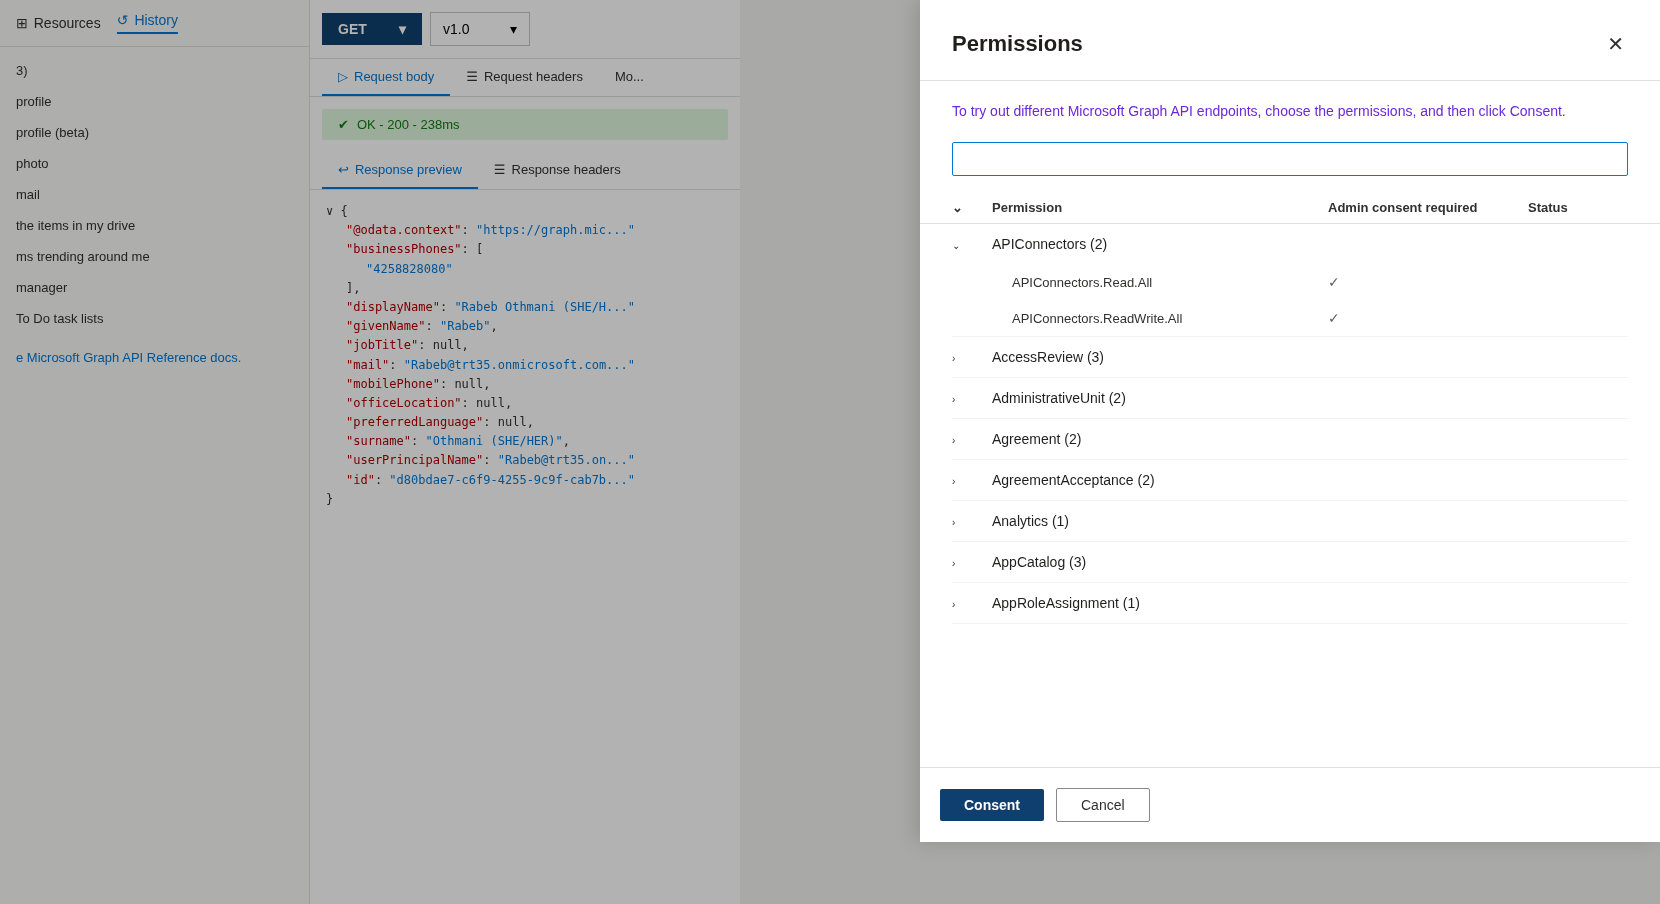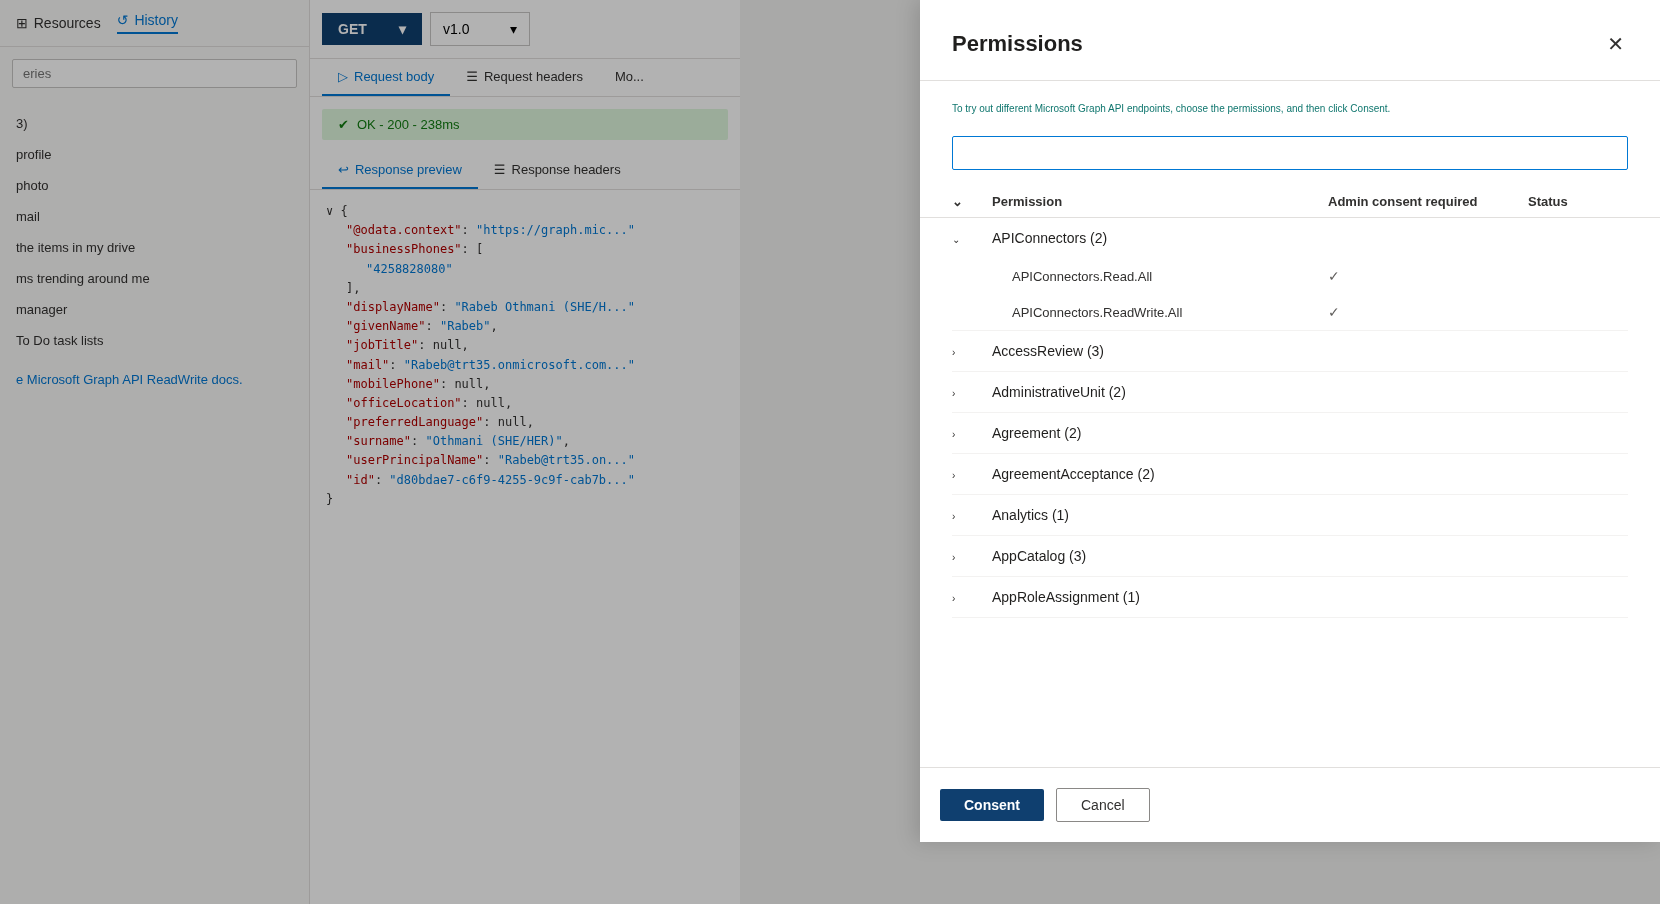--- a/index.html
+++ b/index.html
@@ -221,22 +221,22 @@
       color: #323130;
       font-size: 20px;
       padding: 4px;
       display: flex;
       align-items: center;
       justify-content: center;
     }
 
     .panel-description {
       padding: 20px 32px;
-      color: #0f766e;
-      font-size: 10px;
+      color: #6d28d9;
+      font-size: 14px;
       line-height: 1.5;
     }
 
     .panel-search {
       padding: 0 32px 16px;
     }
 
     .panel-search-input {
       width: 100%;
       padding: 8px 12px 8px 36px;
@@ -363,32 +363,32 @@
     <div class="bg-sidebar-nav">
       <div class="bg-nav-item">
         <span>⊞</span>
         <span>Resources</span>
       </div>
       <div class="bg-nav-item active">
         <span>↺</span>
         <span>History</span>
       </div>
     </div>
-    <input class="bg-search-box" placeholder="eries" style="">
     <div class="bg-sidebar-items">
       <div class="bg-sidebar-item">3)</div>
       <div class="bg-sidebar-item">profile</div>
+      <div class="bg-sidebar-item">profile (beta)</div>
       <div class="bg-sidebar-item">photo</div>
       <div class="bg-sidebar-item">mail</div>
       <div class="bg-sidebar-item">the items in my drive</div>
       <div class="bg-sidebar-item">ms trending around me</div>
       <div class="bg-sidebar-item">manager</div>
       <div class="bg-sidebar-item">To Do task lists</div>
     </div>
-    <a class="bg-ref-link">e Microsoft Graph API ReadWrite docs.</a>
+    <a class="bg-ref-link">e Microsoft Graph API Reference docs.</a>
   </div>
 
   <div class="bg-main">
     <div class="bg-toolbar">
       <button class="bg-method-btn">
         <span>GET</span>
         <span>▾</span>
       </button>
       <div class="bg-version-select">
         <span>v1.0</span>

